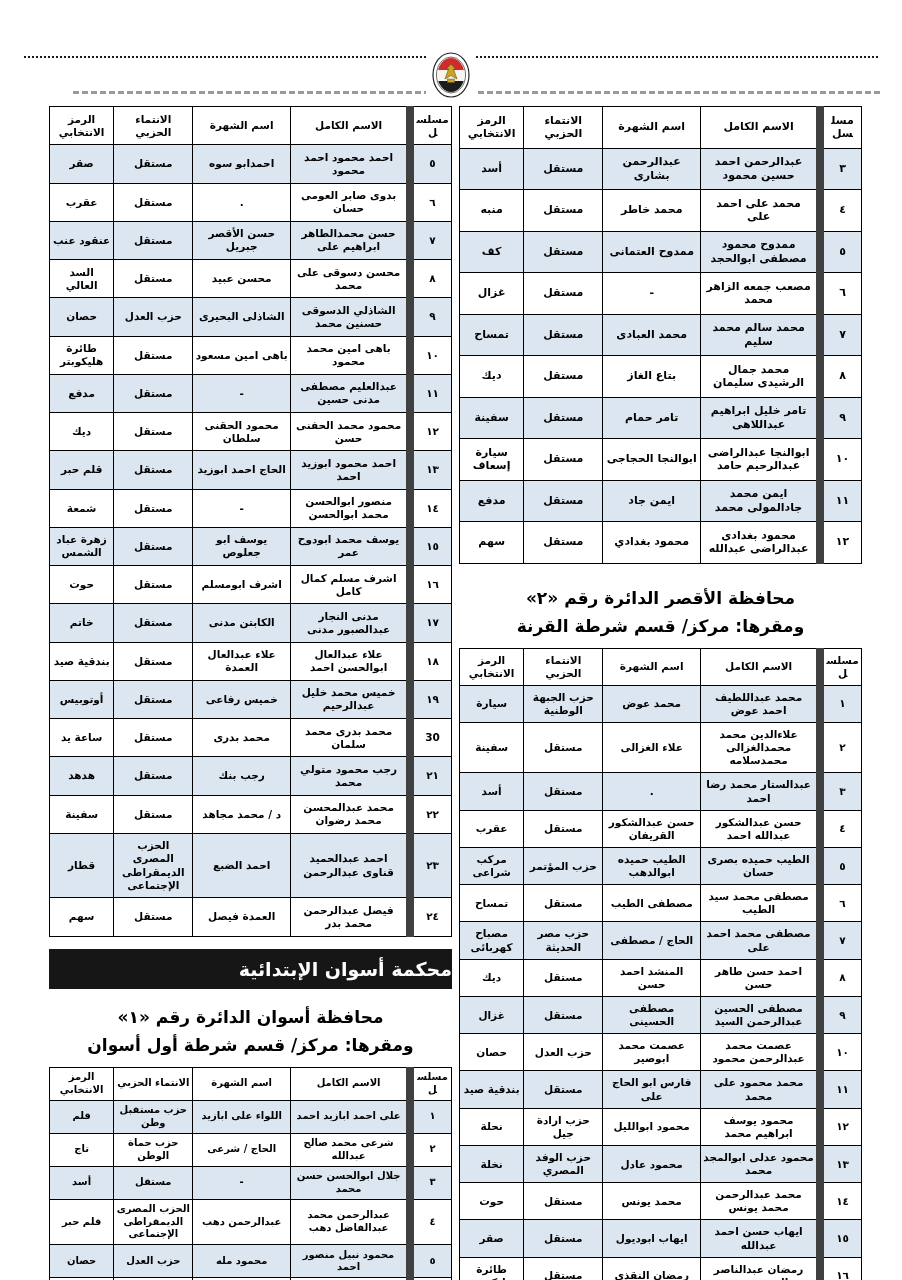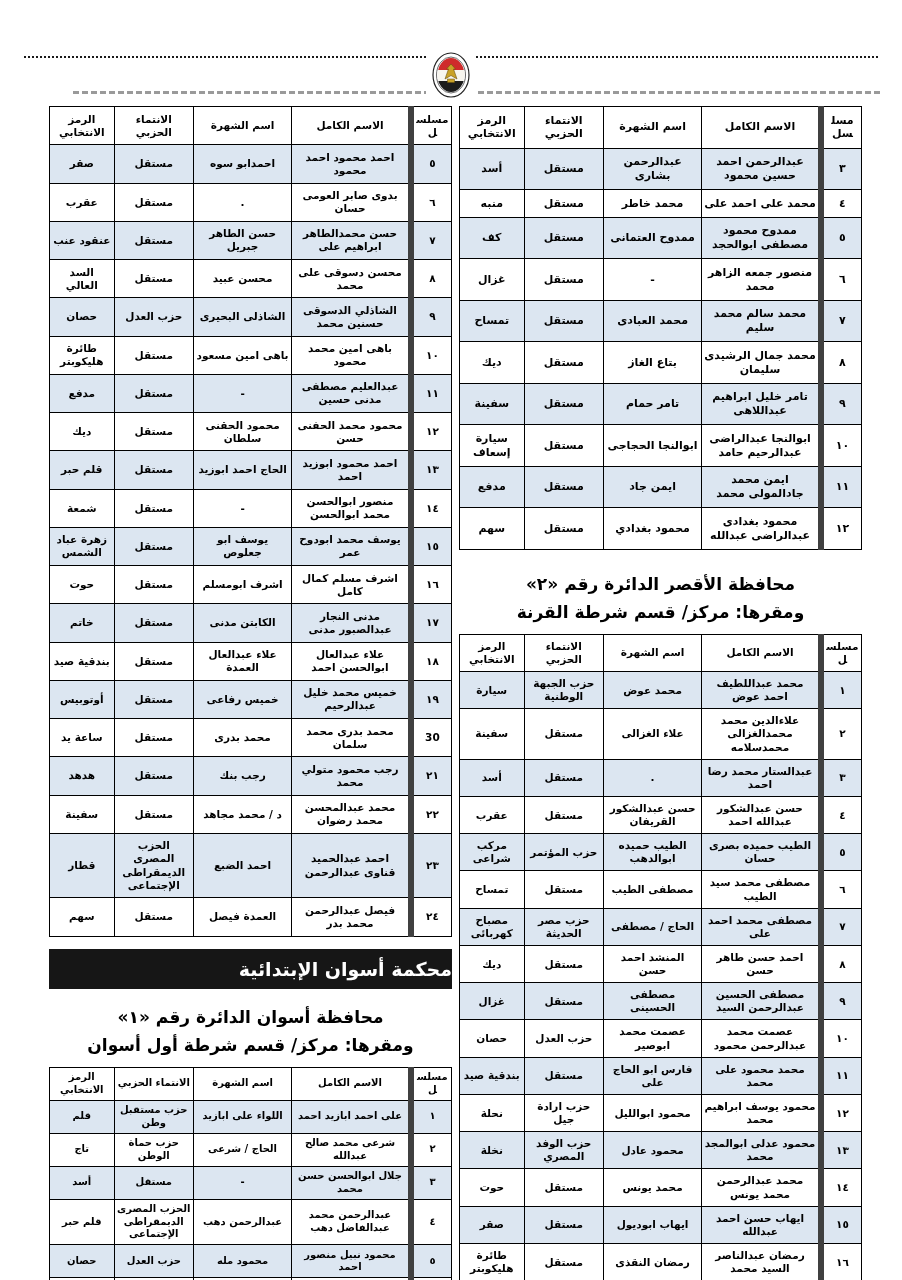--- a/index.html
+++ b/index.html
@@ -11,21 +11,21 @@
   .rule-dashed{position:absolute;top:91px;left:73px;right:22px;border-top:3px dashed #9a9a9a;z-index:1;}
   .emblem{position:absolute;top:52px;left:50%;transform:translateX(-50%);z-index:2;background:#fff;padding:0 6px;line-height:0;}
   .content{position:absolute;top:106px;right:40px;left:42px;display:flex;gap:7px;align-items:flex-start;}
   .col{flex:0 0 403px;width:403px;}
 
   table{border-collapse:collapse;table-layout:fixed;width:100%;border:1.6px solid #000;background:#fff;}
   th,td{border:1px solid #000;text-align:center;vertical-align:middle;font-weight:bold;
         overflow-wrap:break-word;word-break:break-word;line-height:1.25;}
   thead th{background:#fff;}
   tbody tr:nth-child(odd) td{background:#dce6f1;}
-  .c0{width:9%;border-left:6px solid #404040;}
+  .c0{width:9%;border-left:8px solid #404040;}
   .c1{width:30%;margin-left:40px;}
   .c2{width:25%;}
   .c3{width:20%;text-align:center;}
   .c4{width:16%;}
 
   .t-a th,.t-a td{font-size:11px;padding:6.5px 2px;}
   .t-b th,.t-b td{font-size:10.5px;padding:5px 2px;}
   .t-d th,.t-d td{font-size:10.5px;padding:5.5px 2px;}
   .t-e th,.t-e td{font-size:10px;padding:3.5px 2px;}
 
@@ -87,21 +87,21 @@
           </tr>
           <tr>
             <td class="c0">٥</td>
             <td class="c1">ممدوح محمود مصطفى ابوالحجد</td>
             <td class="c2">ممدوح العتمانى</td>
             <td class="c3">مستقل</td>
             <td class="c4">كف</td>
           </tr>
           <tr>
             <td class="c0">٦</td>
-            <td class="c1">منصور جمعه الزاهر محمد</td>
+            <td class="c1">مصعب جمعه الزاهر محمد</td>
             <td class="c2">-</td>
             <td class="c3">مستقل</td>
             <td class="c4">غزال</td>
           </tr>
           <tr>
             <td class="c0">٧</td>
             <td class="c1">محمد سالم محمد سليم</td>
             <td class="c2">محمد العبادى</td>
             <td class="c3">مستقل</td>
             <td class="c4">تمساح</td>
@@ -298,21 +298,21 @@
           <tr>
             <td class="c0">٦</td>
             <td class="c1">بدوى صابر العومى حسان</td>
             <td class="c2">.</td>
             <td class="c3">مستقل</td>
             <td class="c4">عقرب</td>
           </tr>
           <tr>
             <td class="c0">٧</td>
             <td class="c1">حسن محمدالطاهر ابراهيم على</td>
-            <td class="c2">حسن الطاهر جبريل</td>
+            <td class="c2">حسن الأقصر جبريل</td>
             <td class="c3">مستقل</td>
             <td class="c4">عنقود عنب</td>
           </tr>
           <tr>
             <td class="c0">٨</td>
             <td class="c1">محسن دسوقى على محمد</td>
             <td class="c2">محسن عبيد</td>
             <td class="c3">مستقل</td>
             <td class="c4">السد العالي</td>
           </tr>

